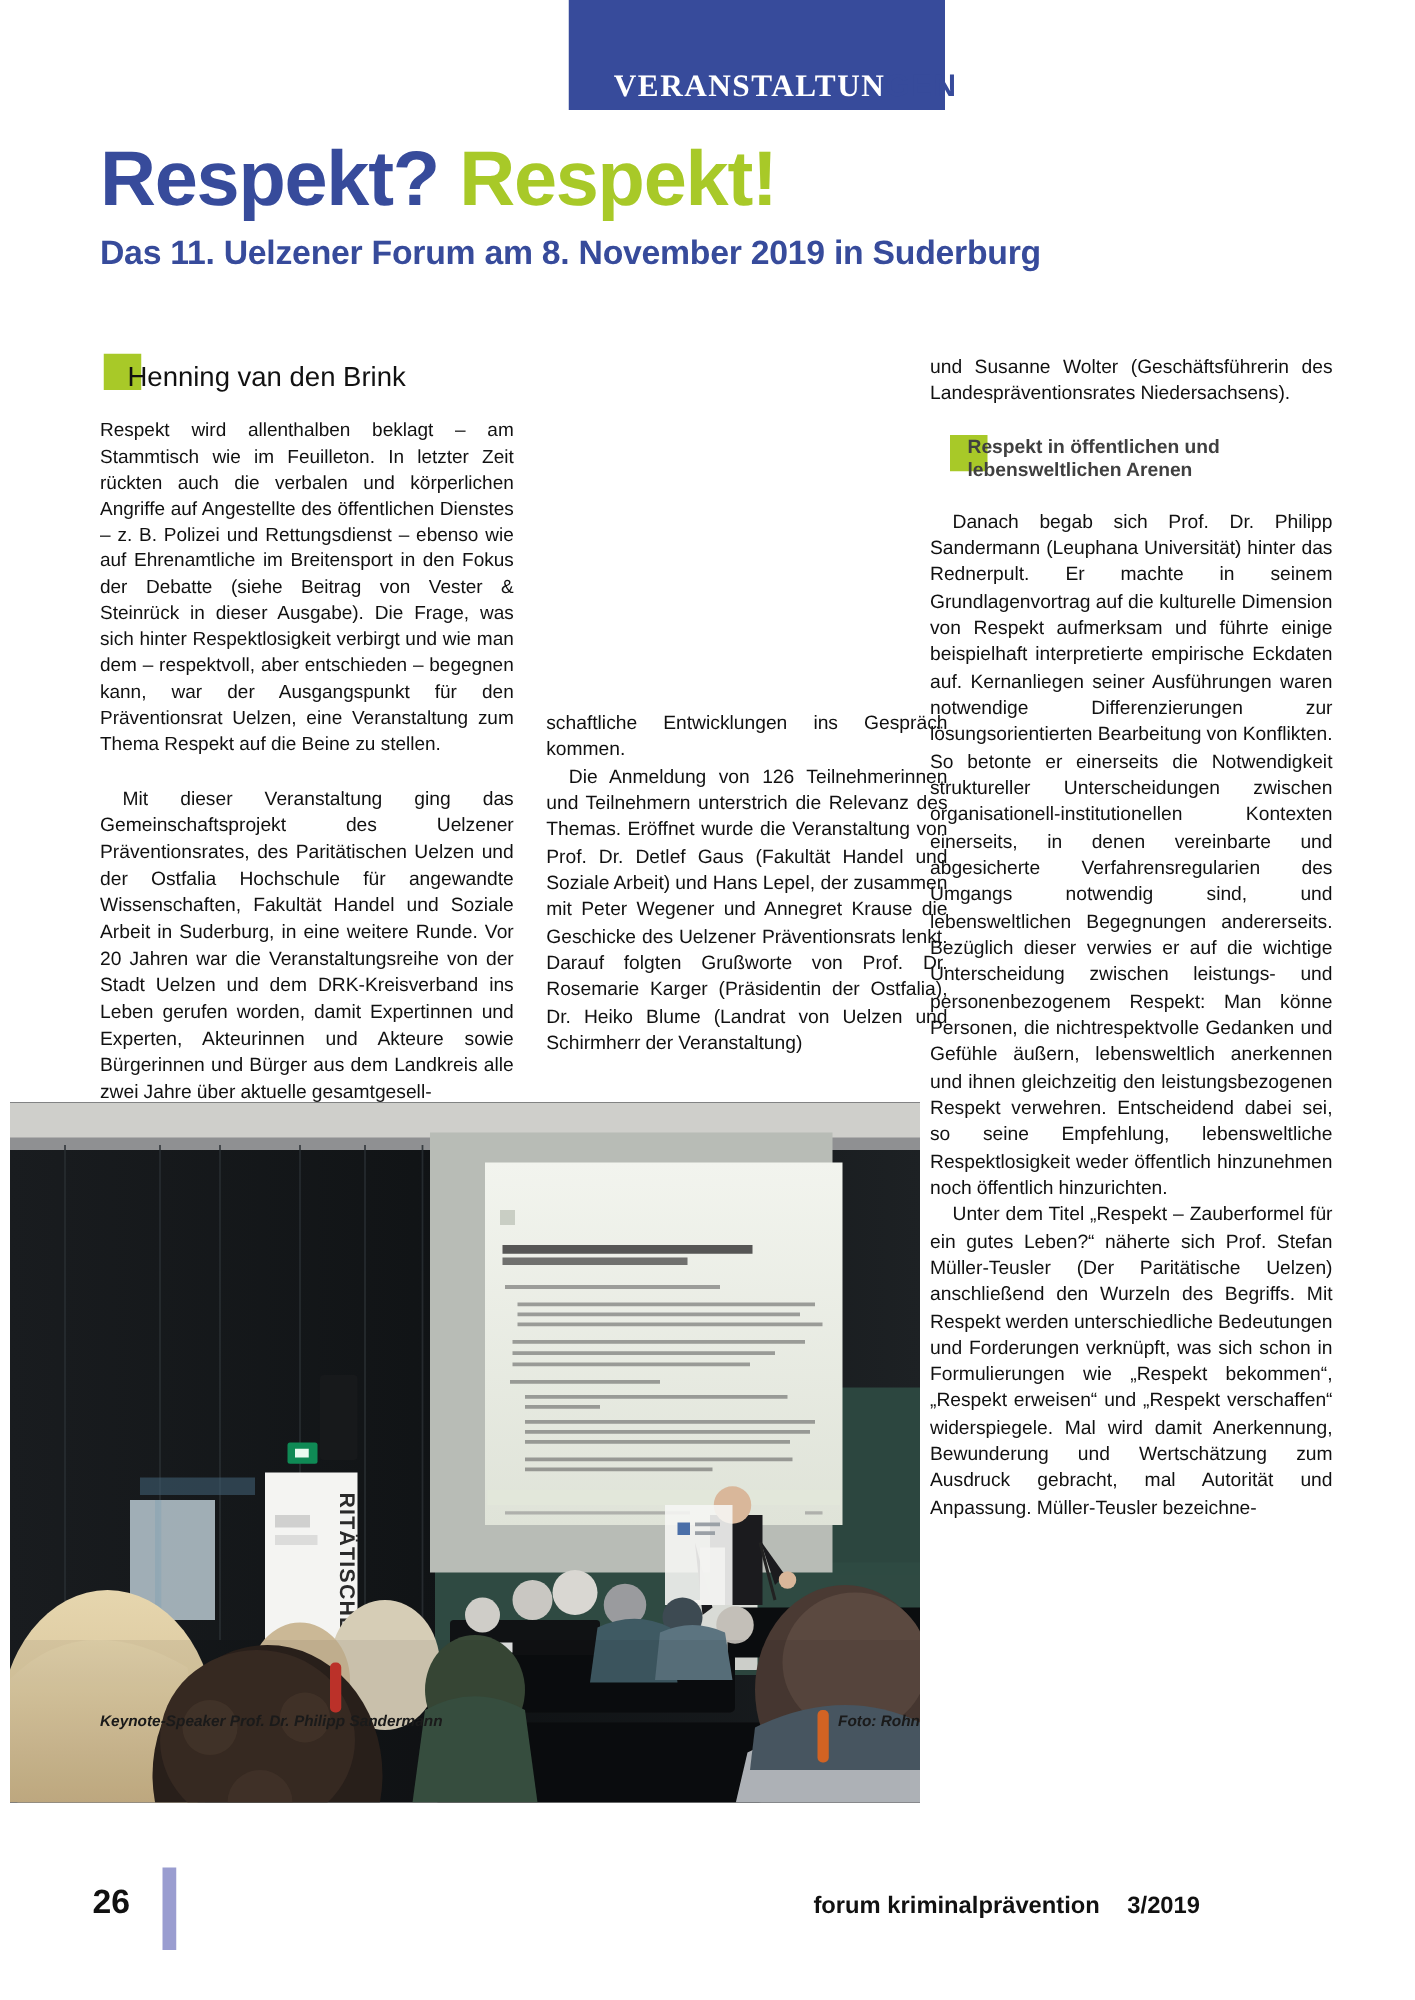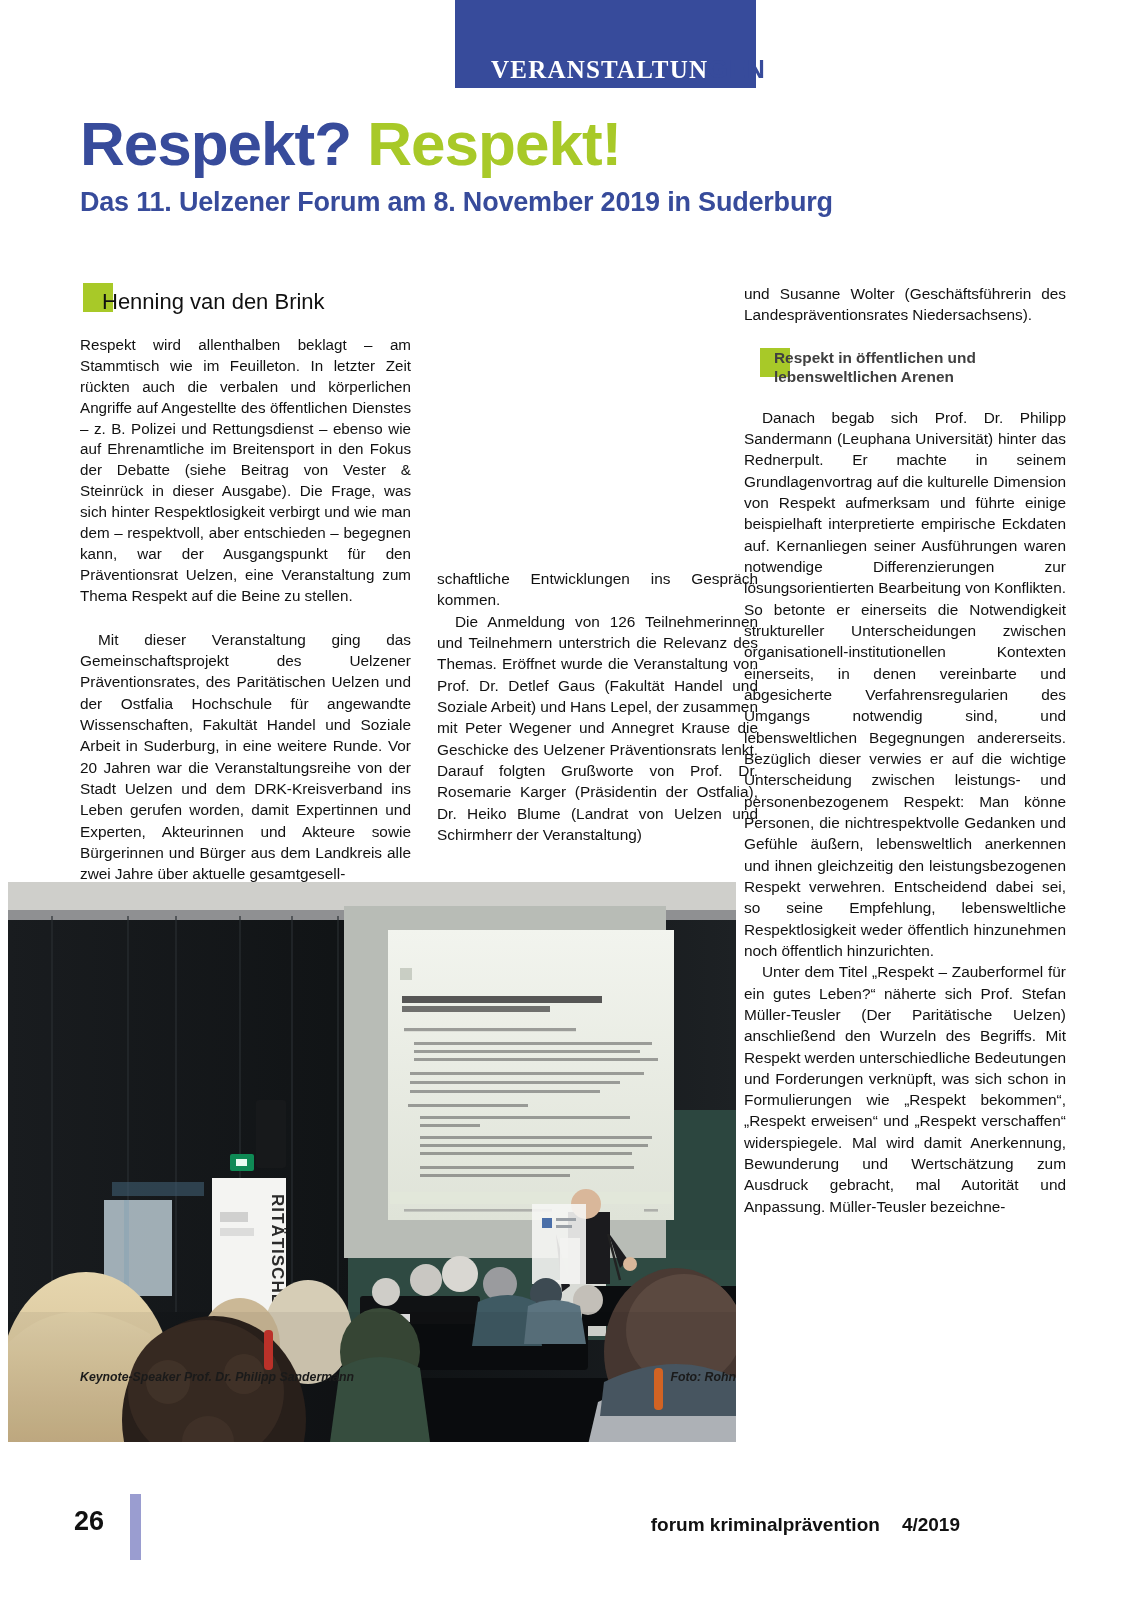--- a/index.html
+++ b/index.html
@@ -295,14 +295,14 @@
 </div>
 
 <div class="caption-row">
   <span class="caption-text">Keynote-Speaker Prof. Dr. Philipp Sandermann</span>
   <span class="caption-credit">Foto: Rohn</span>
 </div>
 
 <div class="footer">
   <span class="page-num">26</span>
   <span class="footer-bar"></span>
-  <span class="footer-right"><span>forum kriminalprävention</span><span class="issue">4/2019</span></span>
+  <span class="footer-right"><span>forum kriminalprävention</span><span class="issue">3/2019</span></span>
 </div>
 
 </body></html>

